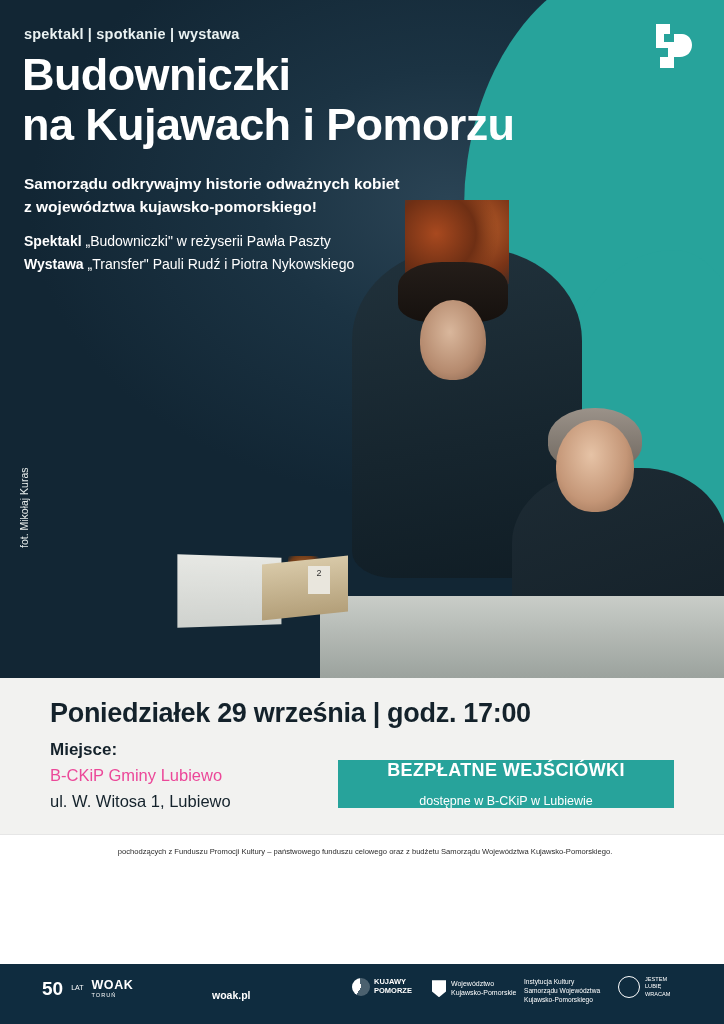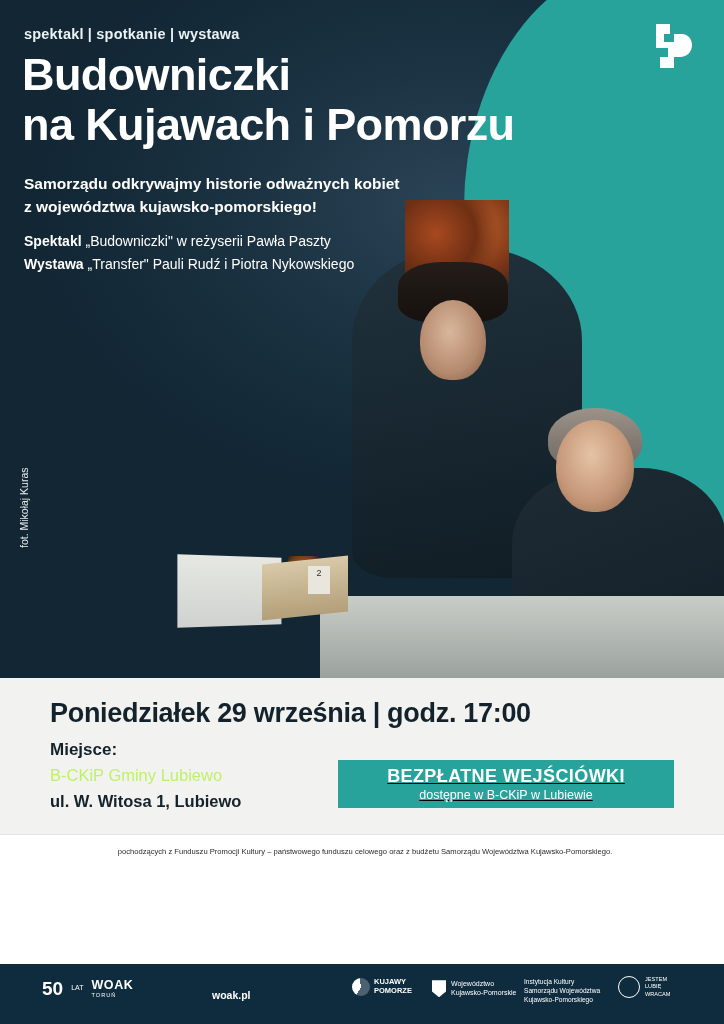--- a/index.html
+++ b/index.html
@@ -166,31 +166,31 @@
     position:absolute; left: 50px; top: 698px;
     font-size: 27px; font-weight: 700; color: #14222b;
     letter-spacing: -0.3px;
   }
   .place-label {
     position:absolute; left: 50px; top: 740px;
     font-size: 17px; font-weight: 700; color: #14222b;
   }
   .place-1 {
     position:absolute; left: 50px; top: 766px;
-    font-size: 16.5px; color: #bef264;
+    font-size: 16.5px; color: #ec4899;
   }
   .place-2 {
     position:absolute; left: 50px; top: 792px;
-    font-size: 16.5px; color: #14222b; font-weight: bold;
+    font-size: 16.5px; color: #14222b;
   }
   .free-box {
     position:absolute; left: 338px; top: 760px;
     width: 336px; height: 48px;
     background: #27a39b;
-    display: flex; flex-direction: column; align-items: center; justify-content: center; text-decoration: underline;
+    display: flex; flex-direction: column; align-items: center; justify-content: space-between;
   }
   .free-box .l1 { color:#fff; font-size: 18px; font-weight: 700; letter-spacing: .4px; }
   .free-box .l2 { color:#fff; font-size: 12.5px; margin-top: 1px; }
 
   
   .footer {
     position:absolute; left:0; top: 834px;
     width: 724px; height: 130px;
     background: #ffffff;
     border-top: 1px solid #e6e6e6;

